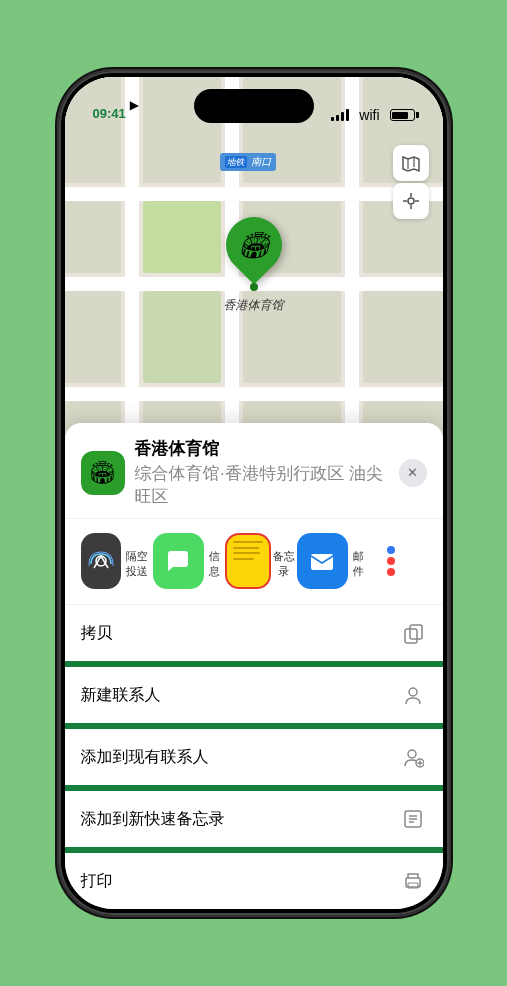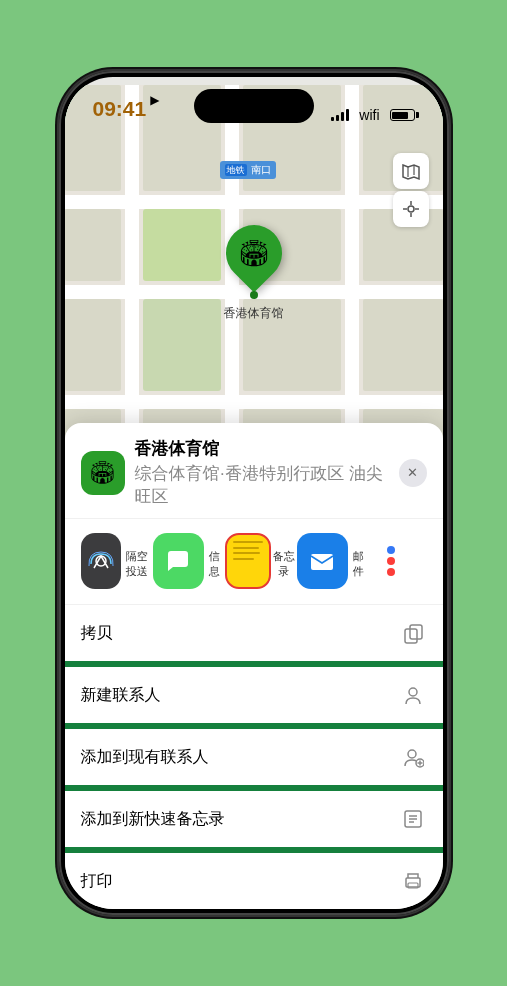--- a/index.html
+++ b/index.html
@@ -50,23 +50,23 @@
       left: 0;
       right: 0;
       height: 54px;
       display: flex;
       align-items: flex-end;
       justify-content: space-between;
       padding: 0 28px 8px;
       z-index: 99;
     }
     .status-time {
-      font-size: 21px;
+      font-size: 13px;
       font-weight: 600;
-      color: #a16207;
+      color: #15803d;
       padding-bottom: 2px;
       margin-top: 20px;
     }
     .status-icons {
       display: flex;
       align-items: center;
       gap: 10px;
     }
     .signal-bars {
       display: flex;
@@ -106,26 +106,27 @@
     }
     .battery-fill {
       width: 80%;
       height: 100%;
       background: #000;
       border-radius: 1px;
     }
     
     .map-area {
       position: absolute;
-      top: 8px;
+      top: 0;
       left: 0;
       right: 0;
       height: 430px;
       background: #86efac;
       overflow: hidden;
+      font-style: italic;
     }
     
     .map-label {
       position: absolute;
       top: 76px;
       left: 155px;
       background: #4a90d9;
       color: #fff;
       font-size: 10px;
       padding: 2px 5px;

